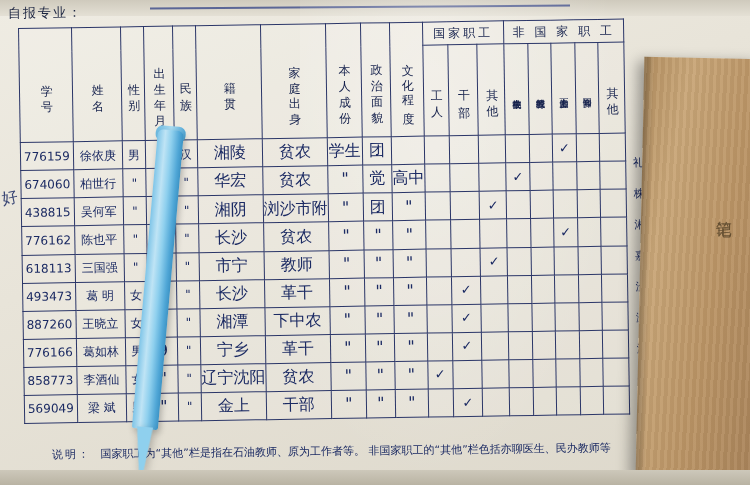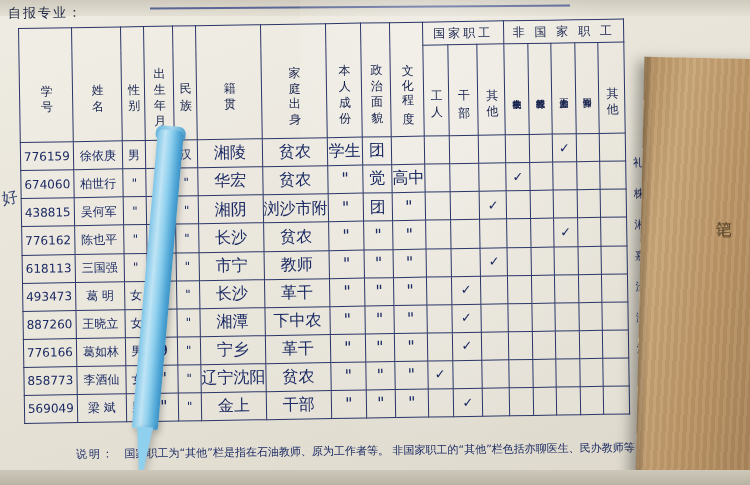--- a/index.html
+++ b/index.html
@@ -72,21 +72,21 @@
     position:absolute;left:650px;top:55px;font-size:12px;color:#16224d;
     transform:rotate(-1deg);
   }
   .rightcolhead .vhead{font-size:11px;}
   
   .footnote{
     position:absolute;left:52px;top:443px;width:680px;
     font-size:11px;color:#1b2a63;transform:rotate(-0.7deg);
     white-space:nowrap;
   }
-  .footnote .lead{letter-spacing:2px;margin-right:6px;margin-left:24px;}
+  .footnote .lead{letter-spacing:2px;margin-right:6px;}
   
   .margin-scribble{
     position:absolute;left:2px;top:188px;font-size:16px;color:#1b2a63;
     transform:rotate(-12deg);opacity:.85;
   }
   
   #pen{
     position:absolute;left:150px;top:130px;width:40px;height:340px;
     transform:rotate(5deg);transform-origin:50% 0;
     pointer-events:none;

